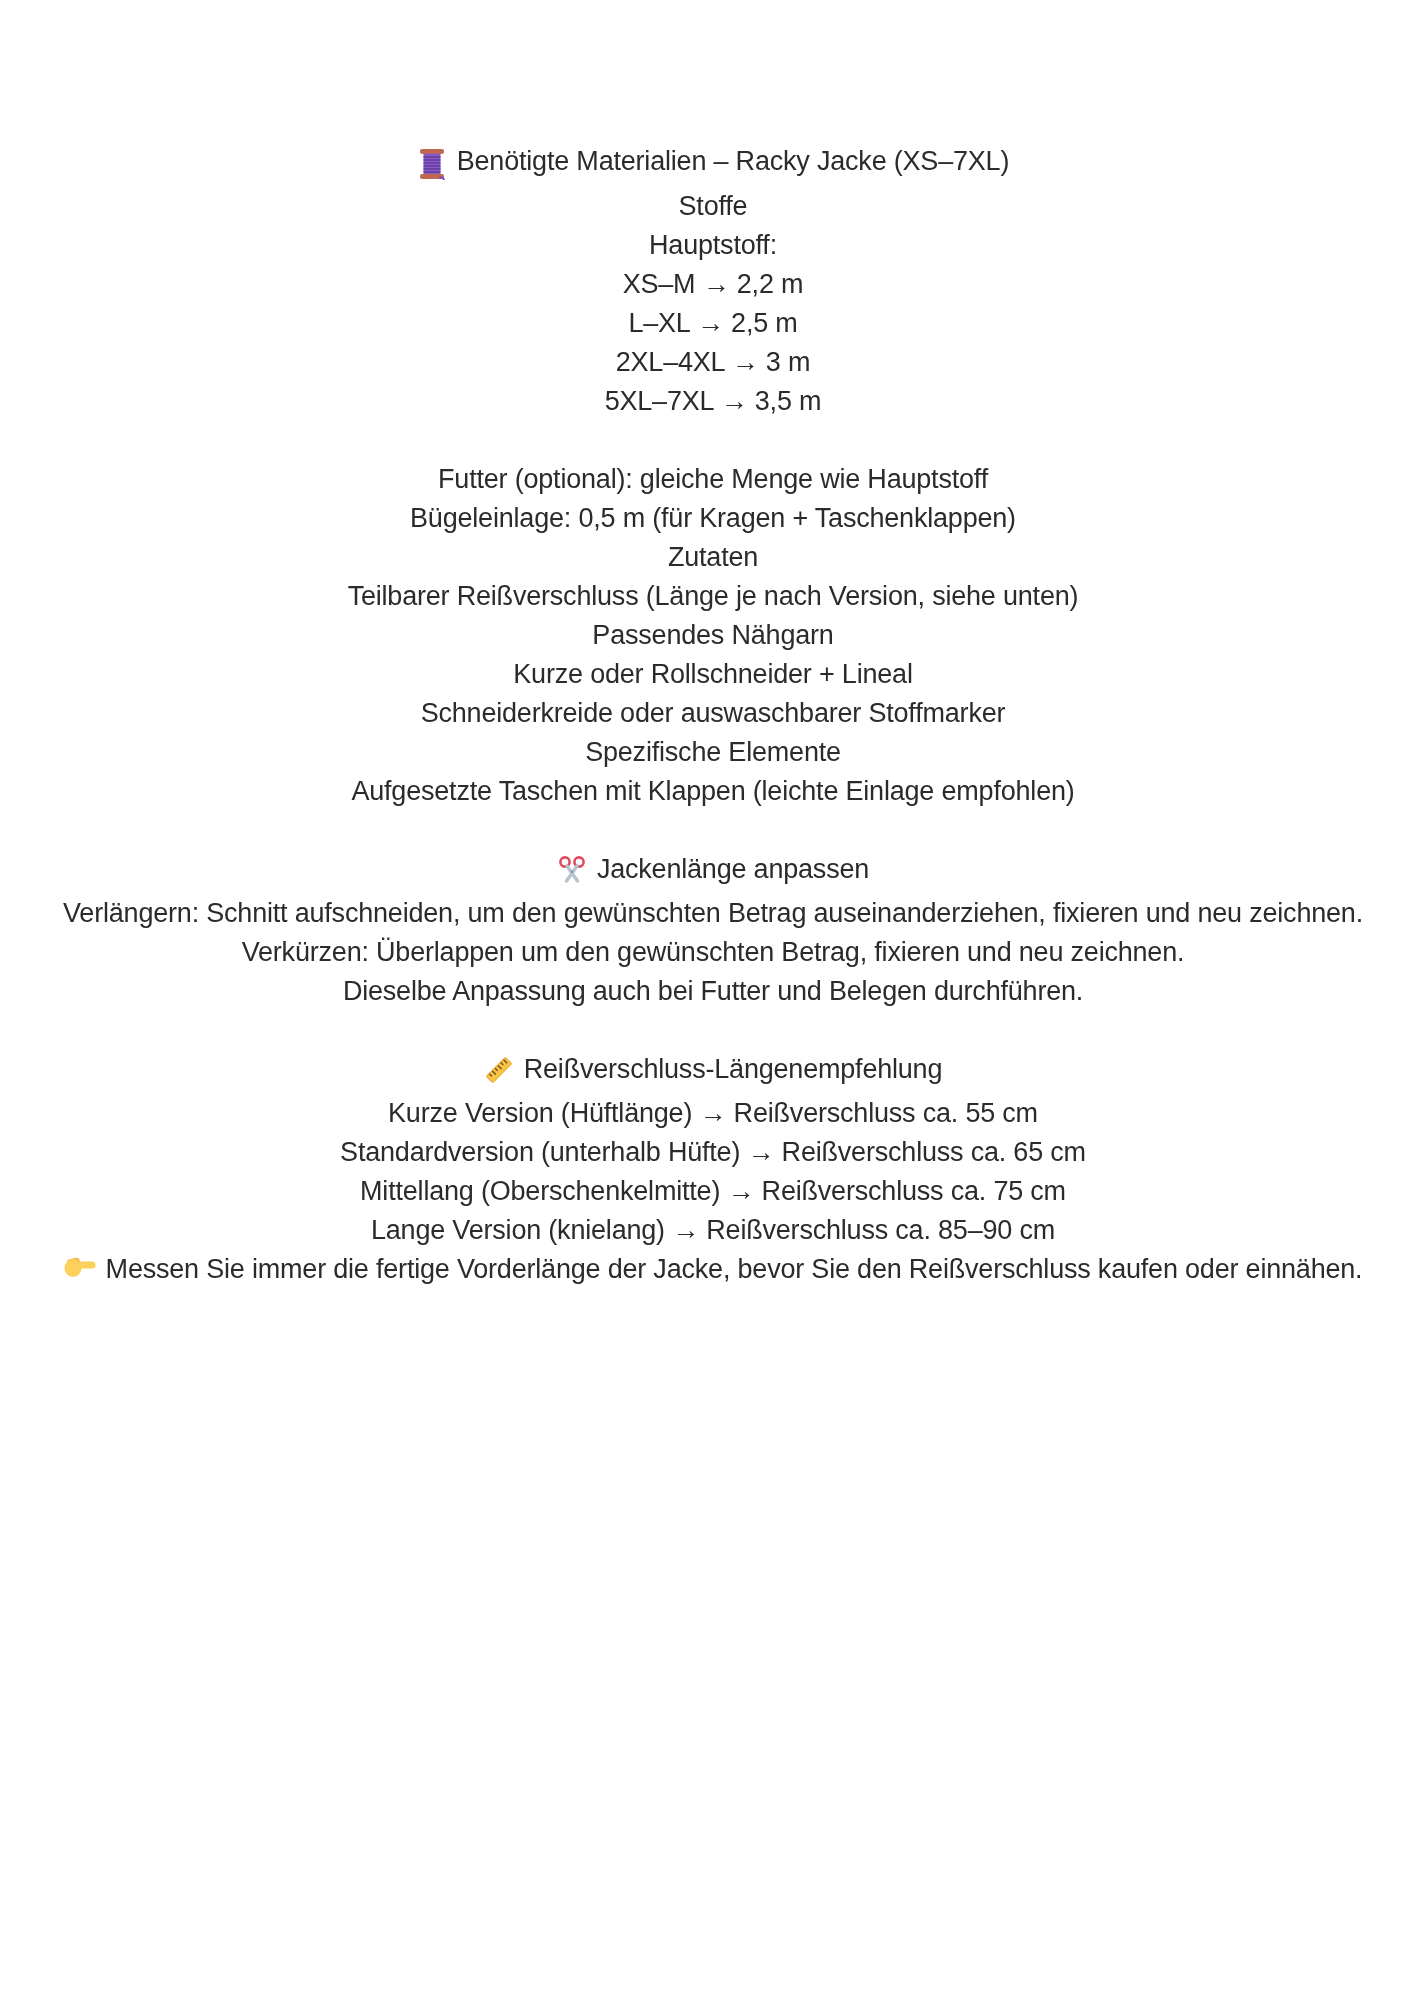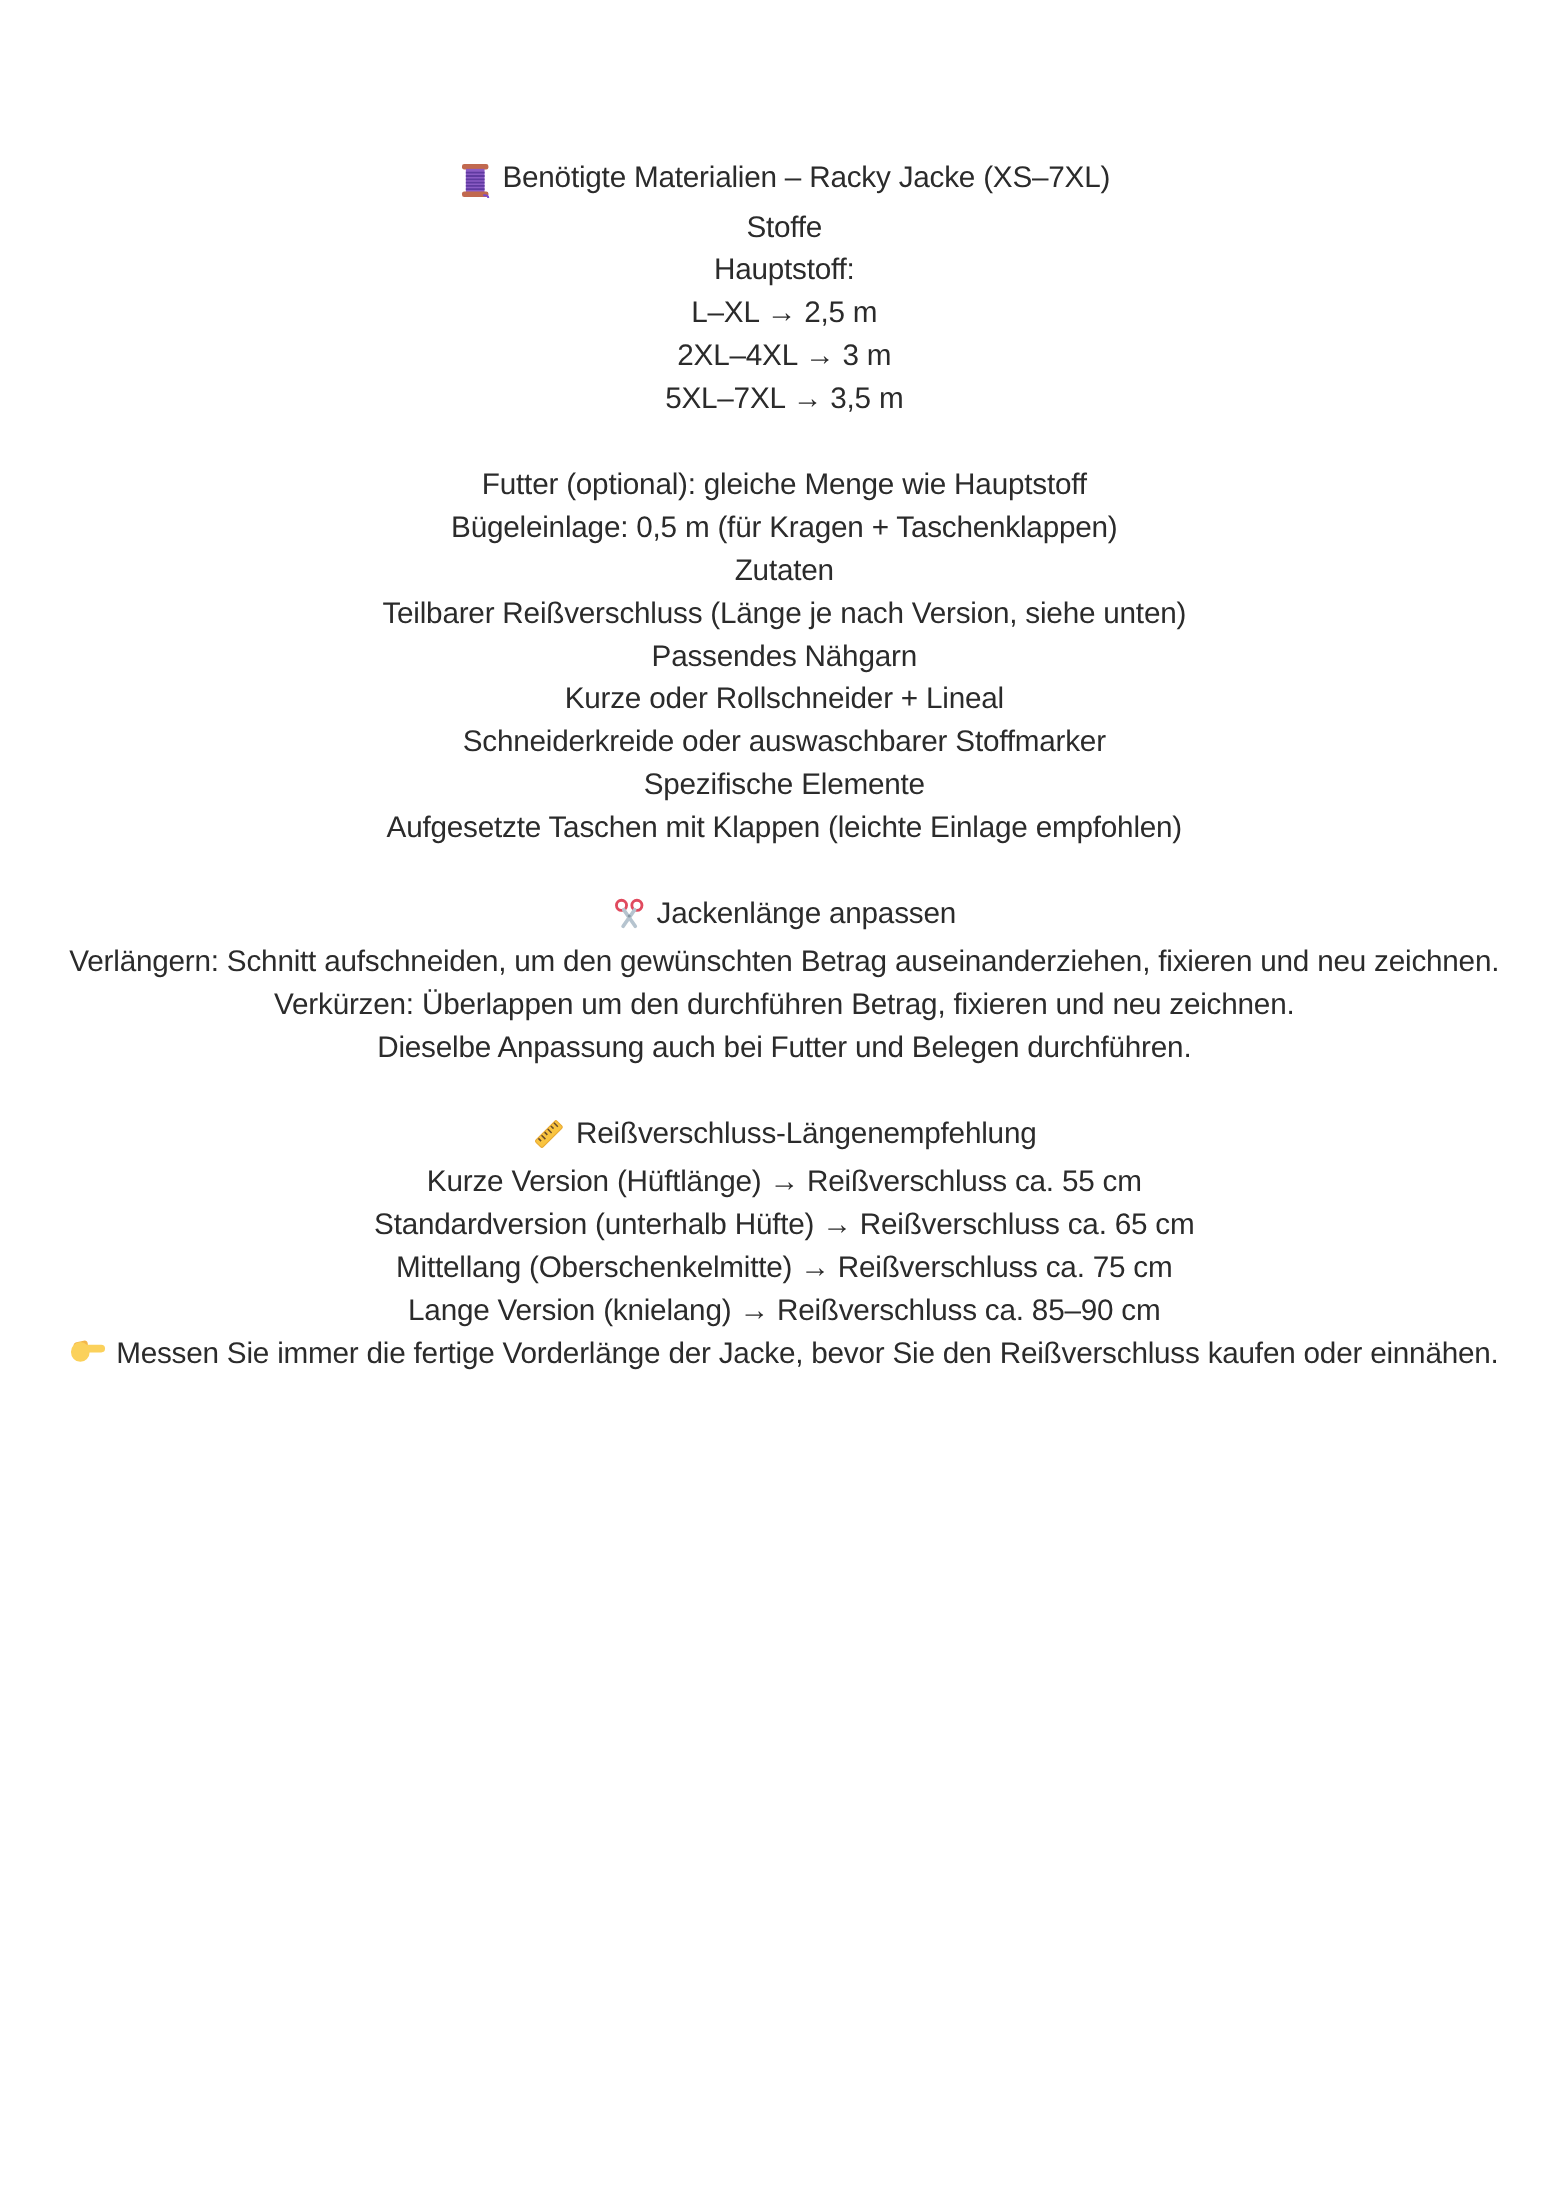--- a/index.html
+++ b/index.html
@@ -37,20 +37,21 @@
   <div class="line"><span class="icon icon-spool"><svg width="30" height="32" viewBox="0 0 30 32">
           <rect x="3" y="1" width="24" height="5" rx="2" fill="#c1694f"></rect>
           <rect x="6.5" y="5.5" width="17" height="21" fill="#8a5bc4"></rect>
           <path d="M6.5 9h17M6.5 12h17M6.5 15h17M6.5 18h17M6.5 21h17M6.5 24h17" stroke="#5f3aa0" stroke-width="1.6"></path>
           <rect x="3" y="26" width="24" height="5" rx="2" fill="#c1694f"></rect>
           <path d="M23 29.5c3 0 4.2 1 3.7 2.5" stroke="#7a4bd0" stroke-width="1.8" fill="none" stroke-linecap="round"></path>
         </svg></span><span>Benötigte Materialien – Racky Jacke (XS–7XL)</span></div>
 
   <div class="line">Stoffe</div>
   <div class="line">Hauptstoff:</div>
+  <div class="line">XS–M → 2,2 m</div>
   <div class="line">L–XL → 2,5 m</div>
   <div class="line">2XL–4XL → 3 m</div>
   <div class="line">5XL–7XL → 3,5 m</div>
 
   <div class="spacer"></div>
 
   <div class="line">Futter (optional): gleiche Menge wie Hauptstoff</div>
   <div class="line">Bügeleinlage: 0,5 m (für Kragen + Taschenklappen)</div>
   <div class="line">Zutaten</div>
   <div class="line">Teilbarer Reißverschluss (Länge je nach Version, siehe unten)</div>
@@ -63,21 +64,21 @@
   <div class="spacer"></div>
 
   <div class="line"><span class="icon icon-scissors"><svg width="30" height="30" viewBox="0 0 30 30">
           <circle cx="8" cy="7" r="4.6" fill="none" stroke="#e04a5e" stroke-width="2.6"></circle>
           <circle cx="22" cy="7" r="4.6" fill="none" stroke="#e04a5e" stroke-width="2.6"></circle>
           <path d="M10 11 L20.5 26" stroke="#b6c4cf" stroke-width="3.4" stroke-linecap="round"></path>
           <path d="M20 11 L9.5 26" stroke="#b6c4cf" stroke-width="3.4" stroke-linecap="round"></path>
           <circle cx="15" cy="16.8" r="1.4" fill="#8799a5"></circle>
         </svg></span><span>Jackenlänge anpassen</span></div>
   <div class="line">Verlängern: Schnitt aufschneiden, um den gewünschten Betrag auseinanderziehen, fixieren und neu zeichnen.</div>
-  <div class="line">Verkürzen: Überlappen um den durchführen Betrag, fixieren und neu zeichnen.</div>
+  <div class="line">Verkürzen: Überlappen um den gewünschten Betrag, fixieren und neu zeichnen.</div>
   <div class="line">Dieselbe Anpassung auch bei Futter und Belegen durchführen.</div>
 
   <div class="spacer"></div>
 
   <div class="line"><span class="icon icon-ruler"><svg width="30" height="30" viewBox="0 0 30 30">
           <g transform="rotate(-45 15 15)">
             <rect x="1.5" y="10.5" width="27" height="9" rx="1.5" fill="#f9c440" stroke="#e8a933" stroke-width="1"></rect>
             <path d="M5.5 11v3.5M9.5 11v5M13.5 11v3.5M17.5 11v5M21.5 11v3.5M25.5 11v5" stroke="#6b4c2a" stroke-width="1.4"></path>
           </g>
         </svg></span><span>Reißverschluss-Längenempfehlung</span></div>

